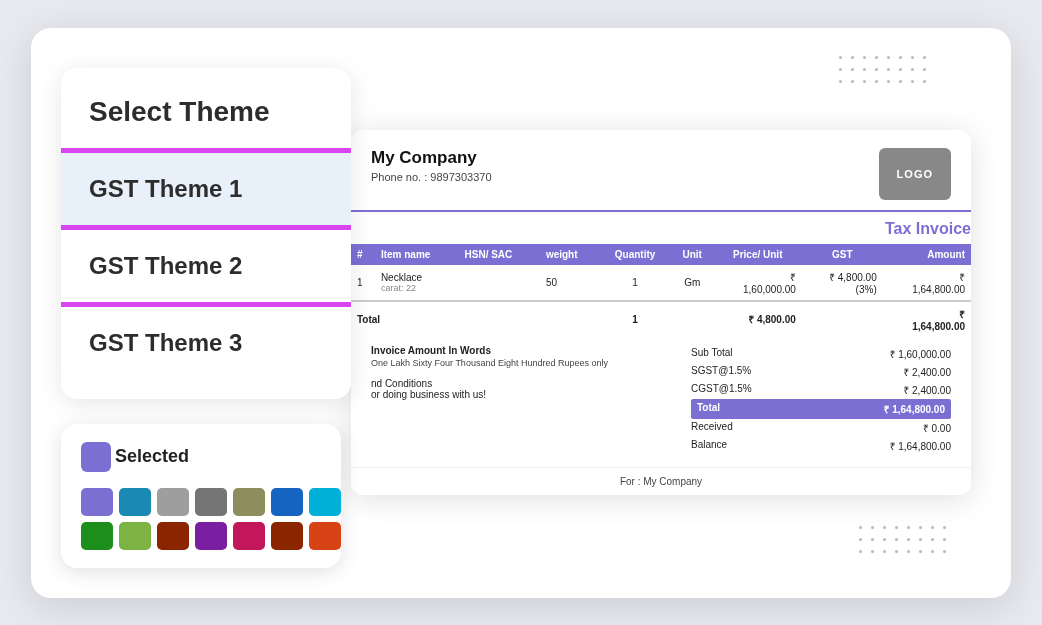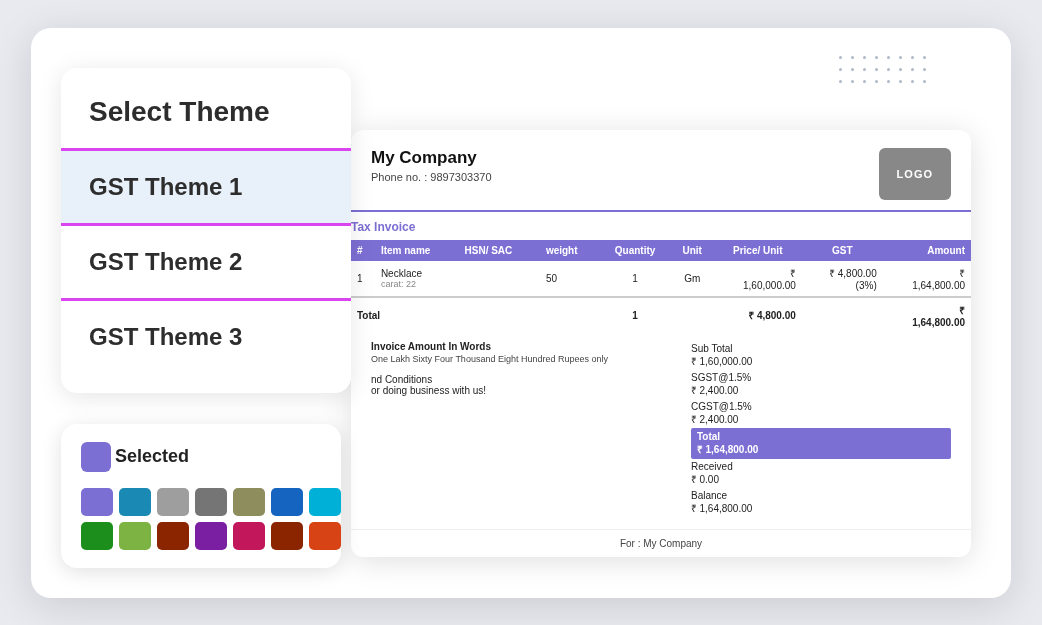--- a/index.html
+++ b/index.html
@@ -65,21 +65,21 @@
       font-weight: 700;
       color: #2d2d2d;
       padding: 0 28px 20px 28px;
     }
     .theme-item {
       padding: 22px 28px;
       font-size: 24px;
       font-weight: 600;
       color: #2d2d2d;
       cursor: pointer;
-      border-top: 3px solid #d946ef;
+      border-top: 5px solid #d946ef;
     }
     .theme-item.active {
       background: #e8f0fa;
       color: #2d2d2d;
     }
 
     
     .invoice-card {
       position: absolute;
       top: 102px;
@@ -112,23 +112,23 @@
     .logo-box {
       background: #888;
       color: white;
       font-size: 11px;
       font-weight: 600;
       padding: 20px 18px;
       border-radius: 6px;
       letter-spacing: 1px;
     }
     .invoice-title {
-      text-align: left;
+      text-align: right;
       color: #7c6fd4;
-      font-size: 12px;
+      font-size: 16px;
       font-weight: 600;
       padding: 8px 0 6px 0;
     }
     .invoice-bill-row {
       display: flex;
       justify-content: space-between;
       padding: 4px 20px;
     }
     .bill-to-label {
       font-size: 10px;
@@ -208,21 +208,20 @@
     }
     .summary-right {
       width: 260px;
       font-size: 10px;
     }
     .summary-row {
       display: flex;
       justify-content: space-between;
       padding: 2px 0;
       color: #222;
-      flex-direction: column;
     }
     .summary-row.total-highlighted {
       background: #7c6fd4;
       color: white;
       padding: 3px 6px;
       font-weight: 700;
       border-radius: 2px;
     }
     .invoice-footer {
       text-align: center;

